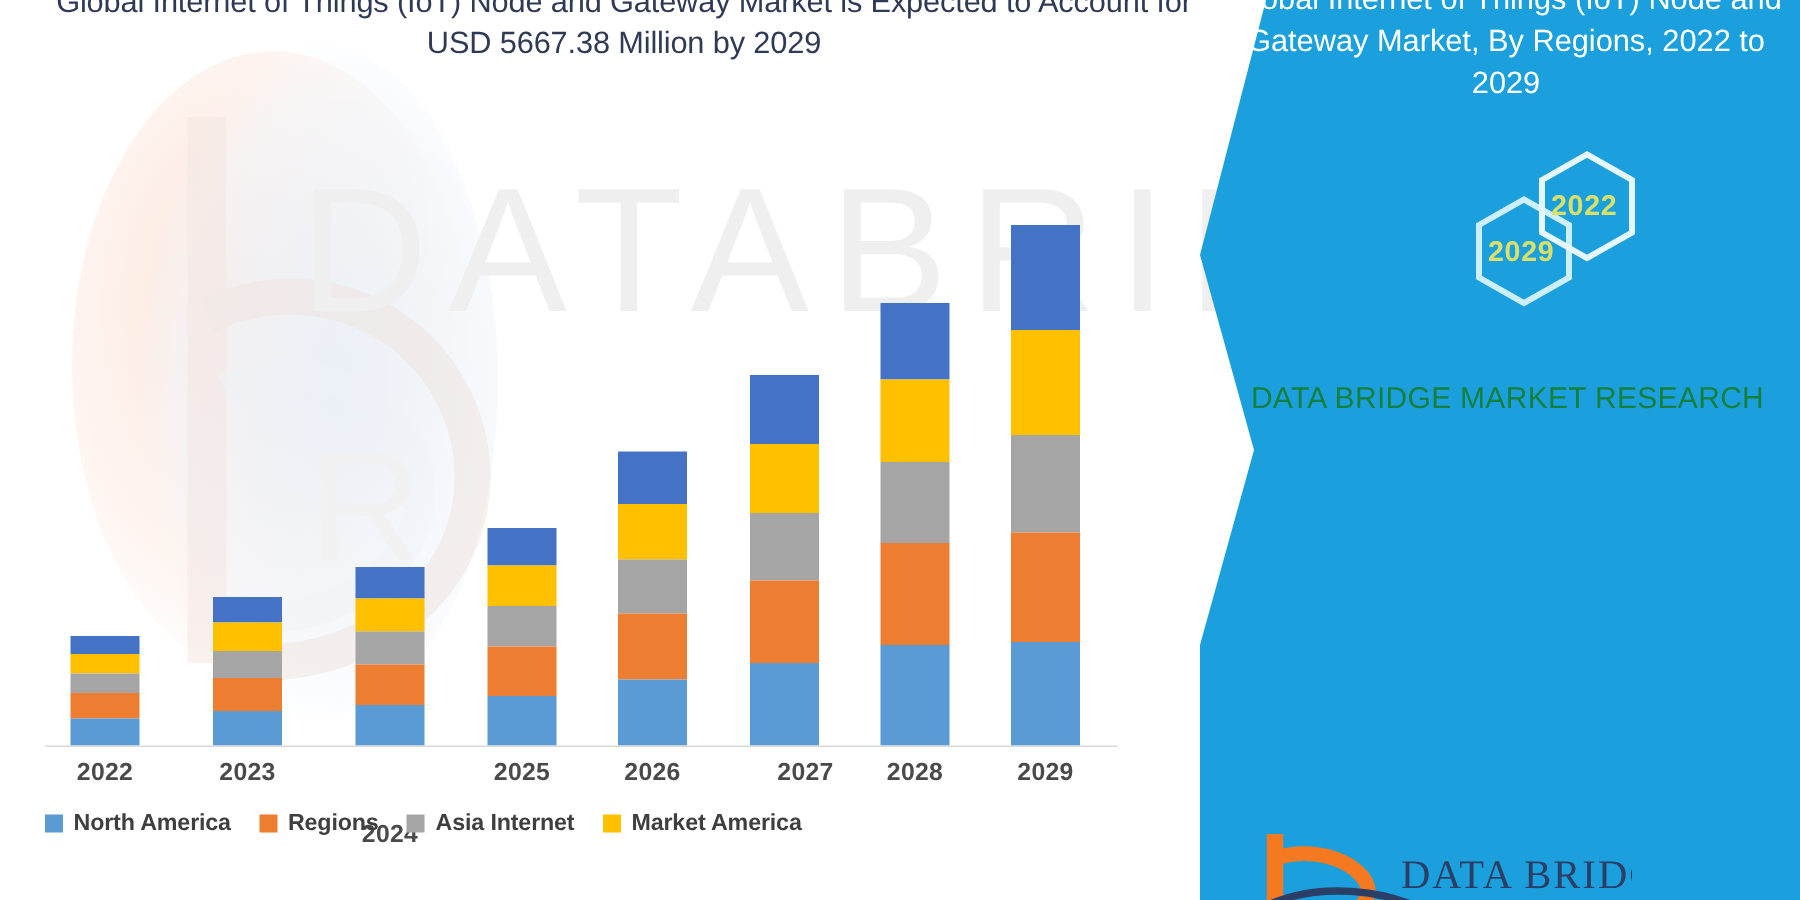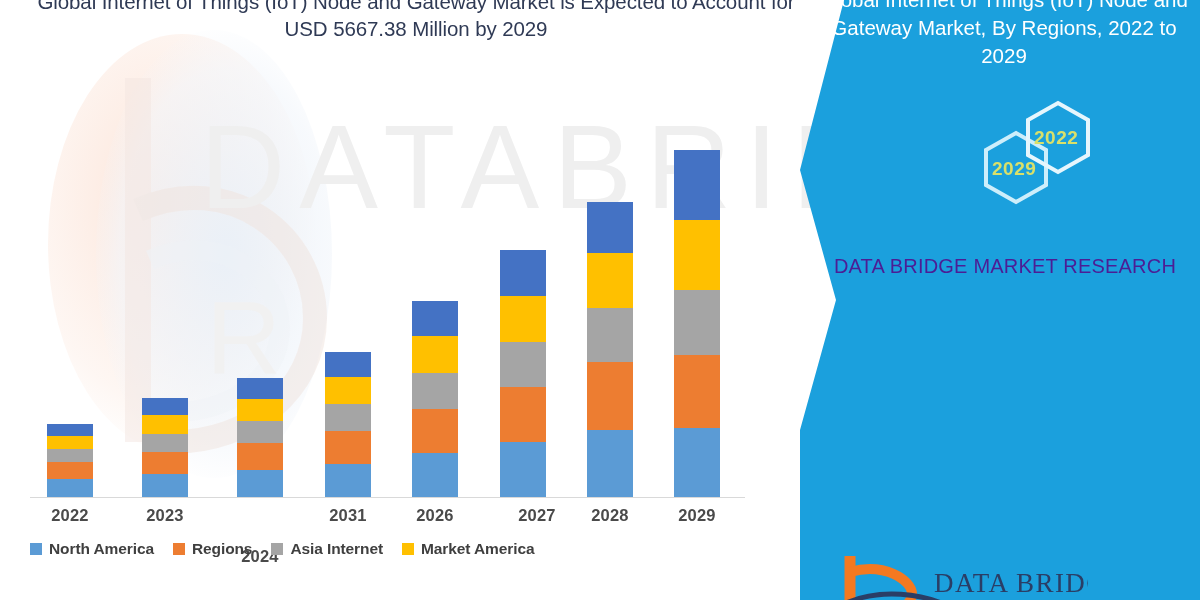--- a/index.html
+++ b/index.html
@@ -276,21 +276,21 @@
           <div class="bar-seg" style="height: 73px; background: rgb(237, 125, 49);"></div>
           <div class="bar-seg" style="height: 69px; background: rgb(91, 155, 213);"></div>
         </div>
       </div>
     <div id="axis-line"></div>
 
     <div id="x-labels">
         <span class="x-label" style="left: -6px;">2022</span>
         <span class="x-label" style="left: 89px;">2023</span>
         <span class="x-label" style="left: 184px; margin-top: 41px;">2024</span>
-        <span class="x-label" style="left: 272px;">2031</span>
+        <span class="x-label" style="left: 272px;">2025</span>
         <span class="x-label" style="left: 359px;">2026</span>
         <span class="x-label" style="left: 461px;">2027</span>
         <span class="x-label" style="left: 534px;">2028</span>
         <span class="x-label" style="left: 621px;">2029</span>
       </div>
 
     <div id="legend">
         <div class="legend-item">
           <span class="legend-swatch" style="background: rgb(91, 155, 213);"></span>
           <span class="legend-label">North America</span>
@@ -319,21 +319,21 @@
 
     <div id="hex-wrap">
       <svg viewBox="0 0 300 130" width="300" height="130">
         <polygon points="86,58 116,41 146,58 146,93 116,110 86,93" fill="none" stroke="#cdeefb" stroke-width="4"></polygon>
         <polygon points="128,28 158,11 188,28 188,63 158,80 128,63" fill="none" stroke="#e6f6fd" stroke-width="4"></polygon>
       </svg>
       <span class="hex-label" id="hex-back" style="left: 92px; top: 66px; color: rgb(217, 224, 106);">2029</span>
       <span class="hex-label" id="hex-front" style="left: 134px; top: 35px; color: rgb(217, 224, 106);">2022</span>
     </div>
 
-    <div id="brand-name" style="color: #4c1d95;">DATA BRIDGE MARKET RESEARCH</div>
+    <div id="brand-name" style="color: #15803d;">DATA BRIDGE MARKET RESEARCH</div>
 
     <svg id="brand-logo" viewBox="0 0 250 60">
       <path d="M12 4 L12 56" stroke="#F47920" stroke-width="11" fill="none"></path>
       <path d="M12 20 C 46 10, 74 28, 74 42 C 74 54, 58 60, 40 60" stroke="#F47920" stroke-width="10" fill="none"></path>
       <path d="M6 52 C 40 36, 86 40, 118 58" stroke="#2A3E66" stroke-width="5" fill="none"></path>
       <text x="96" y="40" font-family="Liberation Serif, serif" font-size="27" letter-spacing="1.4" fill="#2A3E66">DATA BRIDGE</text>
     </svg>
   </div>
 
 </div>

